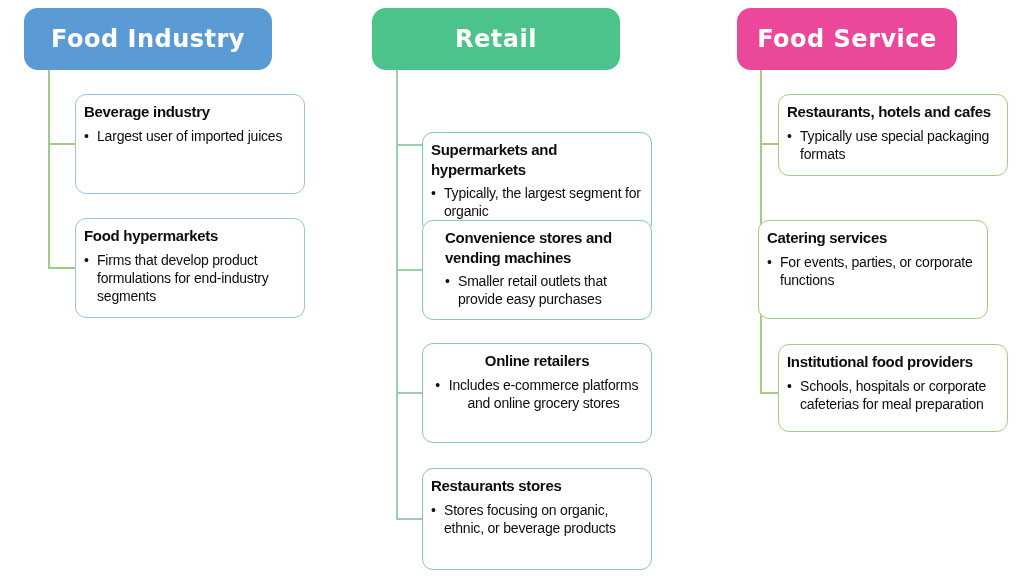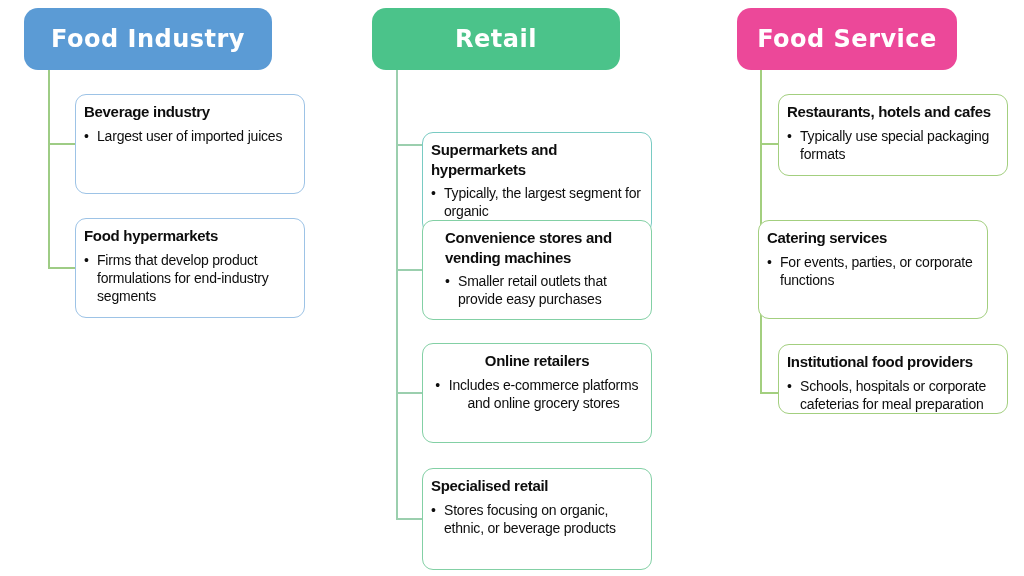--- a/index.html
+++ b/index.html
@@ -110,21 +110,21 @@
 
   <div class="node" style="left: 422px; top: 343px; height: 100px; border-color: rgb(131, 208, 165); text-align: center;">
     <div class="node-title">Online retailers</div>
     <div class="bullet">
       <span class="dot">•</span>
       <span>Includes e-commerce platforms and online grocery stores</span>
     </div>
   </div>
 
   <div class="node" style="left: 422px; top: 468px; height: 102px; border-color: rgb(131, 208, 165);">
-    <div class="node-title">Specialised retail</div>
+    <div class="node-title">Restaurants stores</div>
     <div class="bullet">
       <span class="dot">•</span>
       <span>Stores focusing on organic, ethnic, or beverage products</span>
     </div>
   </div>
 
   <div class="col-header" style="left: 737px; top: 8px; width: 220px; background: #ec4899;">Food Service</div>
 
   <div class="line vline" style="left: 760px; top: 70px; height: 323px; background: rgb(163, 207, 127);"></div>
   <div class="line hline" style="left: 760px; top: 143px; width: 18px; background: rgb(163, 207, 127);"></div>
@@ -140,21 +140,21 @@
   </div>
 
   <div class="node" style="left: 758px; top: 220px; height: 99px; border-color: rgb(163, 207, 127);">
     <div class="node-title">Catering services</div>
     <div class="bullet">
       <span class="dot">•</span>
       <span>For events, parties, or corporate functions</span>
     </div>
   </div>
 
-  <div class="node" style="left: 778px; top: 344px; height: 70px; border-color: rgb(163, 207, 127);">
+  <div class="node" style="left: 778px; top: 344px; height: 88px; border-color: rgb(163, 207, 127);">
     <div class="node-title">Institutional food providers</div>
     <div class="bullet">
       <span class="dot">•</span>
       <span>Schools, hospitals or corporate cafeterias for meal preparation</span>
     </div>
   </div>
 
 </div>
 
 </body></html>

